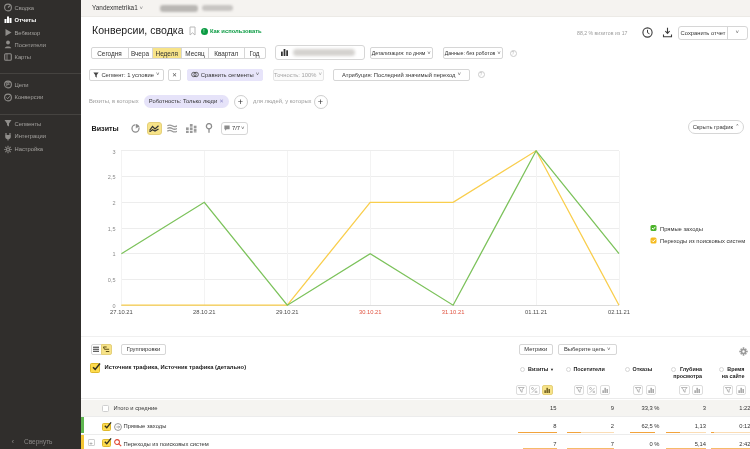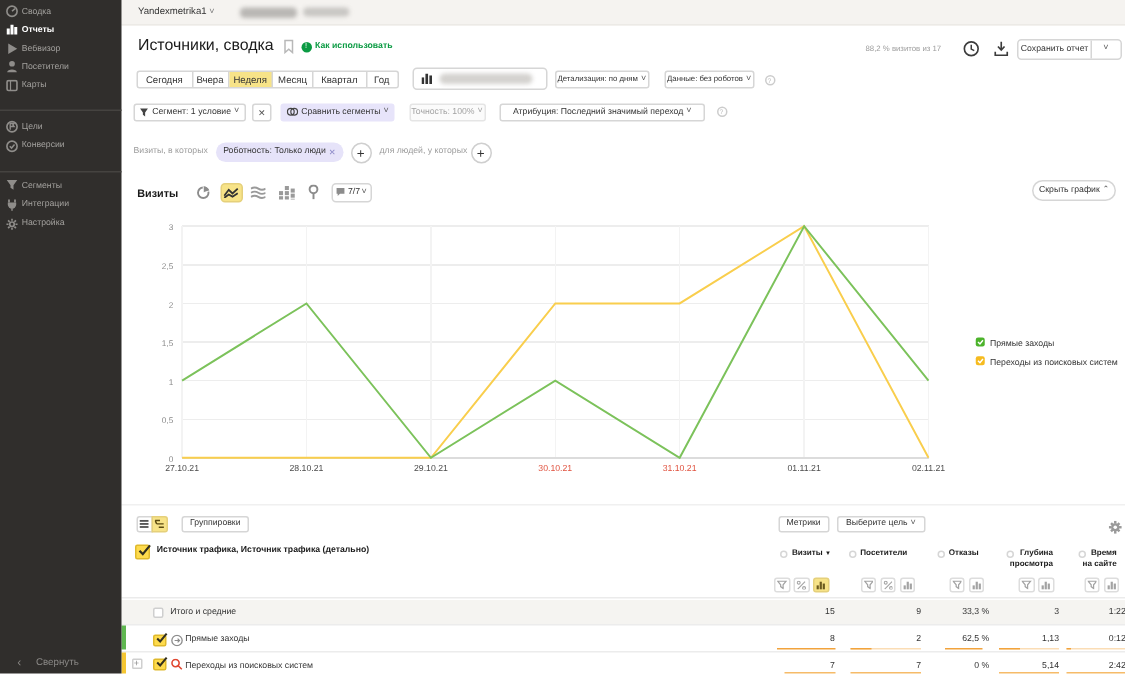--- a/index.html
+++ b/index.html
@@ -119,21 +119,21 @@
         </g>
       </svg>
     <span class="tx">Настройка</span>
     </div>
     <div class="sbsep" style="top:73px;"></div>
     <div class="sbsep" style="top:113.5px;"></div>
     <div style="position:absolute;left:11.5px;top:436.5px;color:#878582;font-size:8px;">‹</div>
 <div style="position:absolute;left:24px;top:437.5px;color:#8a8886;font-size:6.5px;">Свернуть</div>
   </div>
 
-<div class="abs" style="left:92px;top:24px;font-size:10.6px;color:#1a1a1a;">Источники, сводка</div>
+<div class="abs" style="left:92px;top:24px;font-size:10.6px;color:#1a1a1a;">Конверсии, сводка</div>
 <svg class="abs" style="left:188.5px;top:26px;" width="7" height="10" viewBox="0 0 7 10">
     <path d="M1 1h5v8L3.5 6.8 1 9z" fill="none" stroke="#b8b8b8" stroke-width="1"></path>
   </svg>
 <div class="abs" style="left:200.5px;top:27.5px;width:7px;height:7px;border-radius:50%;background:#0b9b43;color:#fff;font-size:5px;text-align:center;line-height:7px;">!</div>
 <div class="abs" style="left:210px;top:28px;font-size:5.8px;color:#0b9b43;font-weight:bold;">Как использовать</div>
 
 <div class="abs" style="left:90.5px;top:47px;width:175px;height:12px;border:1px solid #d6d6d6;border-radius:2px;display:flex;font-size:6.4px;color:#333;background:#fff;">
   <div class="tab" style="width:37px;">Сегодня</div>
   <div class="tab" style="width:24px;">Вчера</div>
   <div class="tab selt" style="width:29.5px;">Неделя</div>

